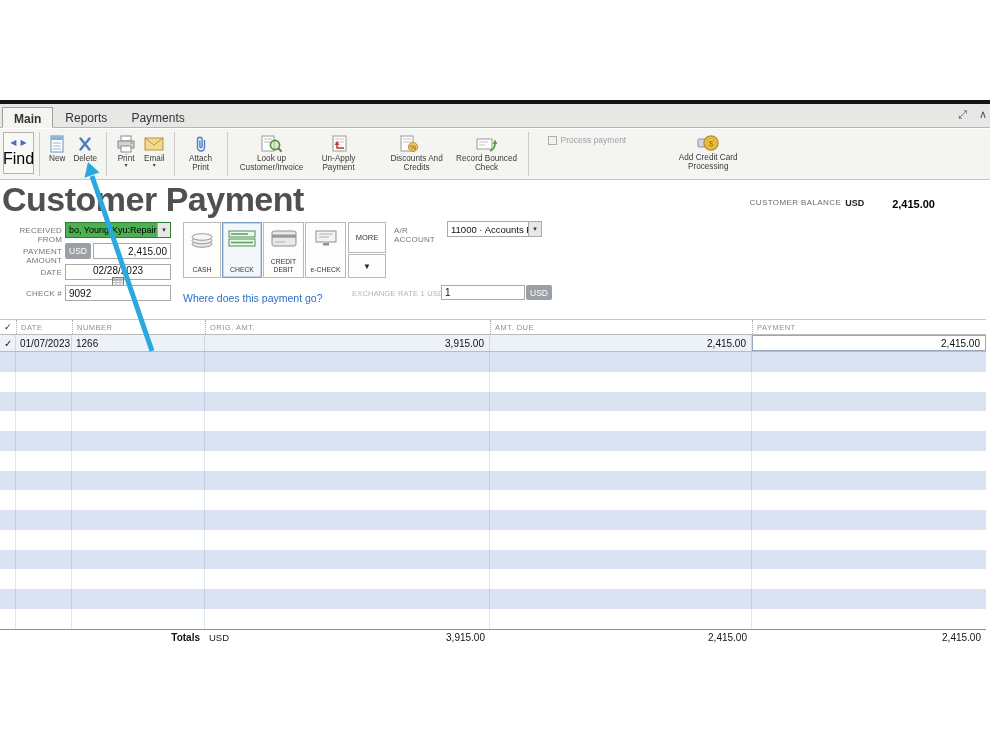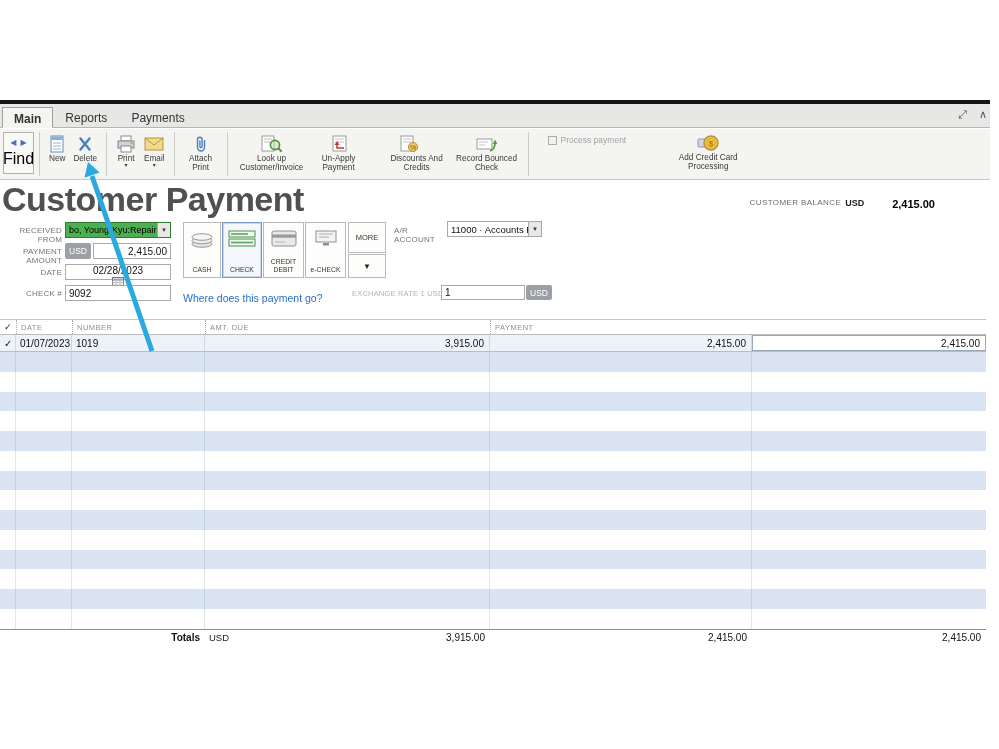--- a/index.html
+++ b/index.html
@@ -348,28 +348,29 @@
   <div class="ffield" style="left:441px;top:285px;width:84px;height:15px;">
     <span>1</span>
   </div>
   <div class="chip" style="left:526px;top:285px;width:26px;height:15px;">USD</div>
 
   <div class="table-wrap">
     <div class="grid-row thead">
       <div class="cell check-h">✓</div>
       <div class="cell">DATE</div>
       <div class="cell">NUMBER</div>
+      <div class="cell">ORIG. AMT.</div>
       <div class="cell">AMT. DUE</div>
       <div class="cell">PAYMENT</div>
     </div>
 
     <div class="grid-row data-row">
       <div class="cell check-c">✓</div>
       <div class="cell">01/07/2023</div>
-      <div class="cell">1019</div>
+      <div class="cell">1266</div>
       <div class="cell num">3,915.00</div>
       <div class="cell num">2,415.00</div>
       <div class="cell num pay-cell">2,415.00</div>
     </div>
 
     <div id="stripe-rows">
         <div class="grid-row stripe-row odd">
           <div class="cell"></div>
           <div class="cell"></div>
           <div class="cell"></div>

